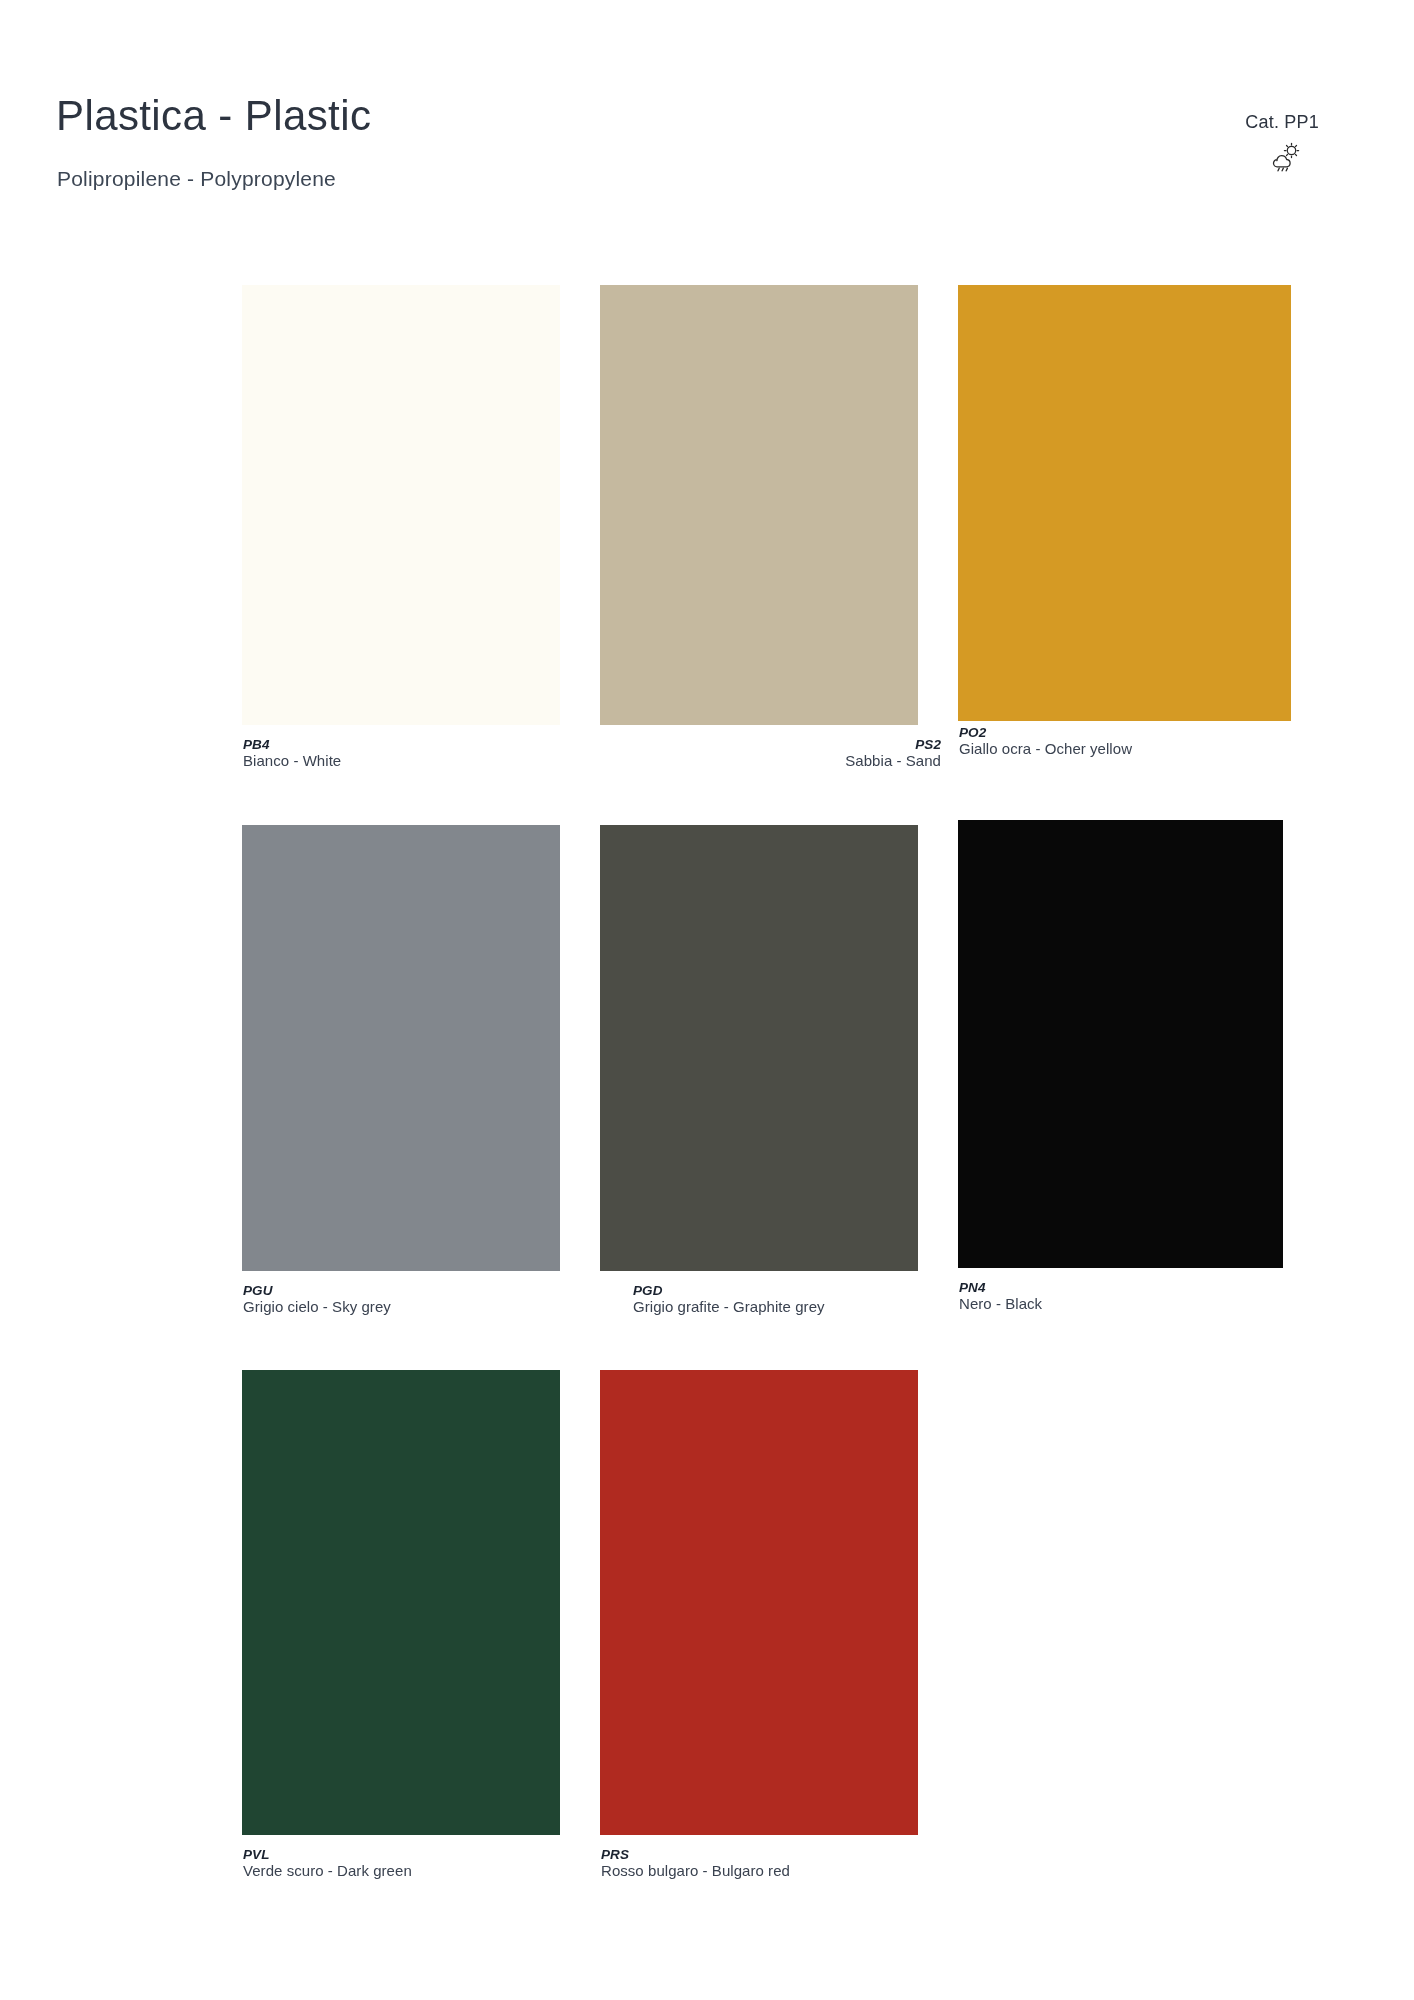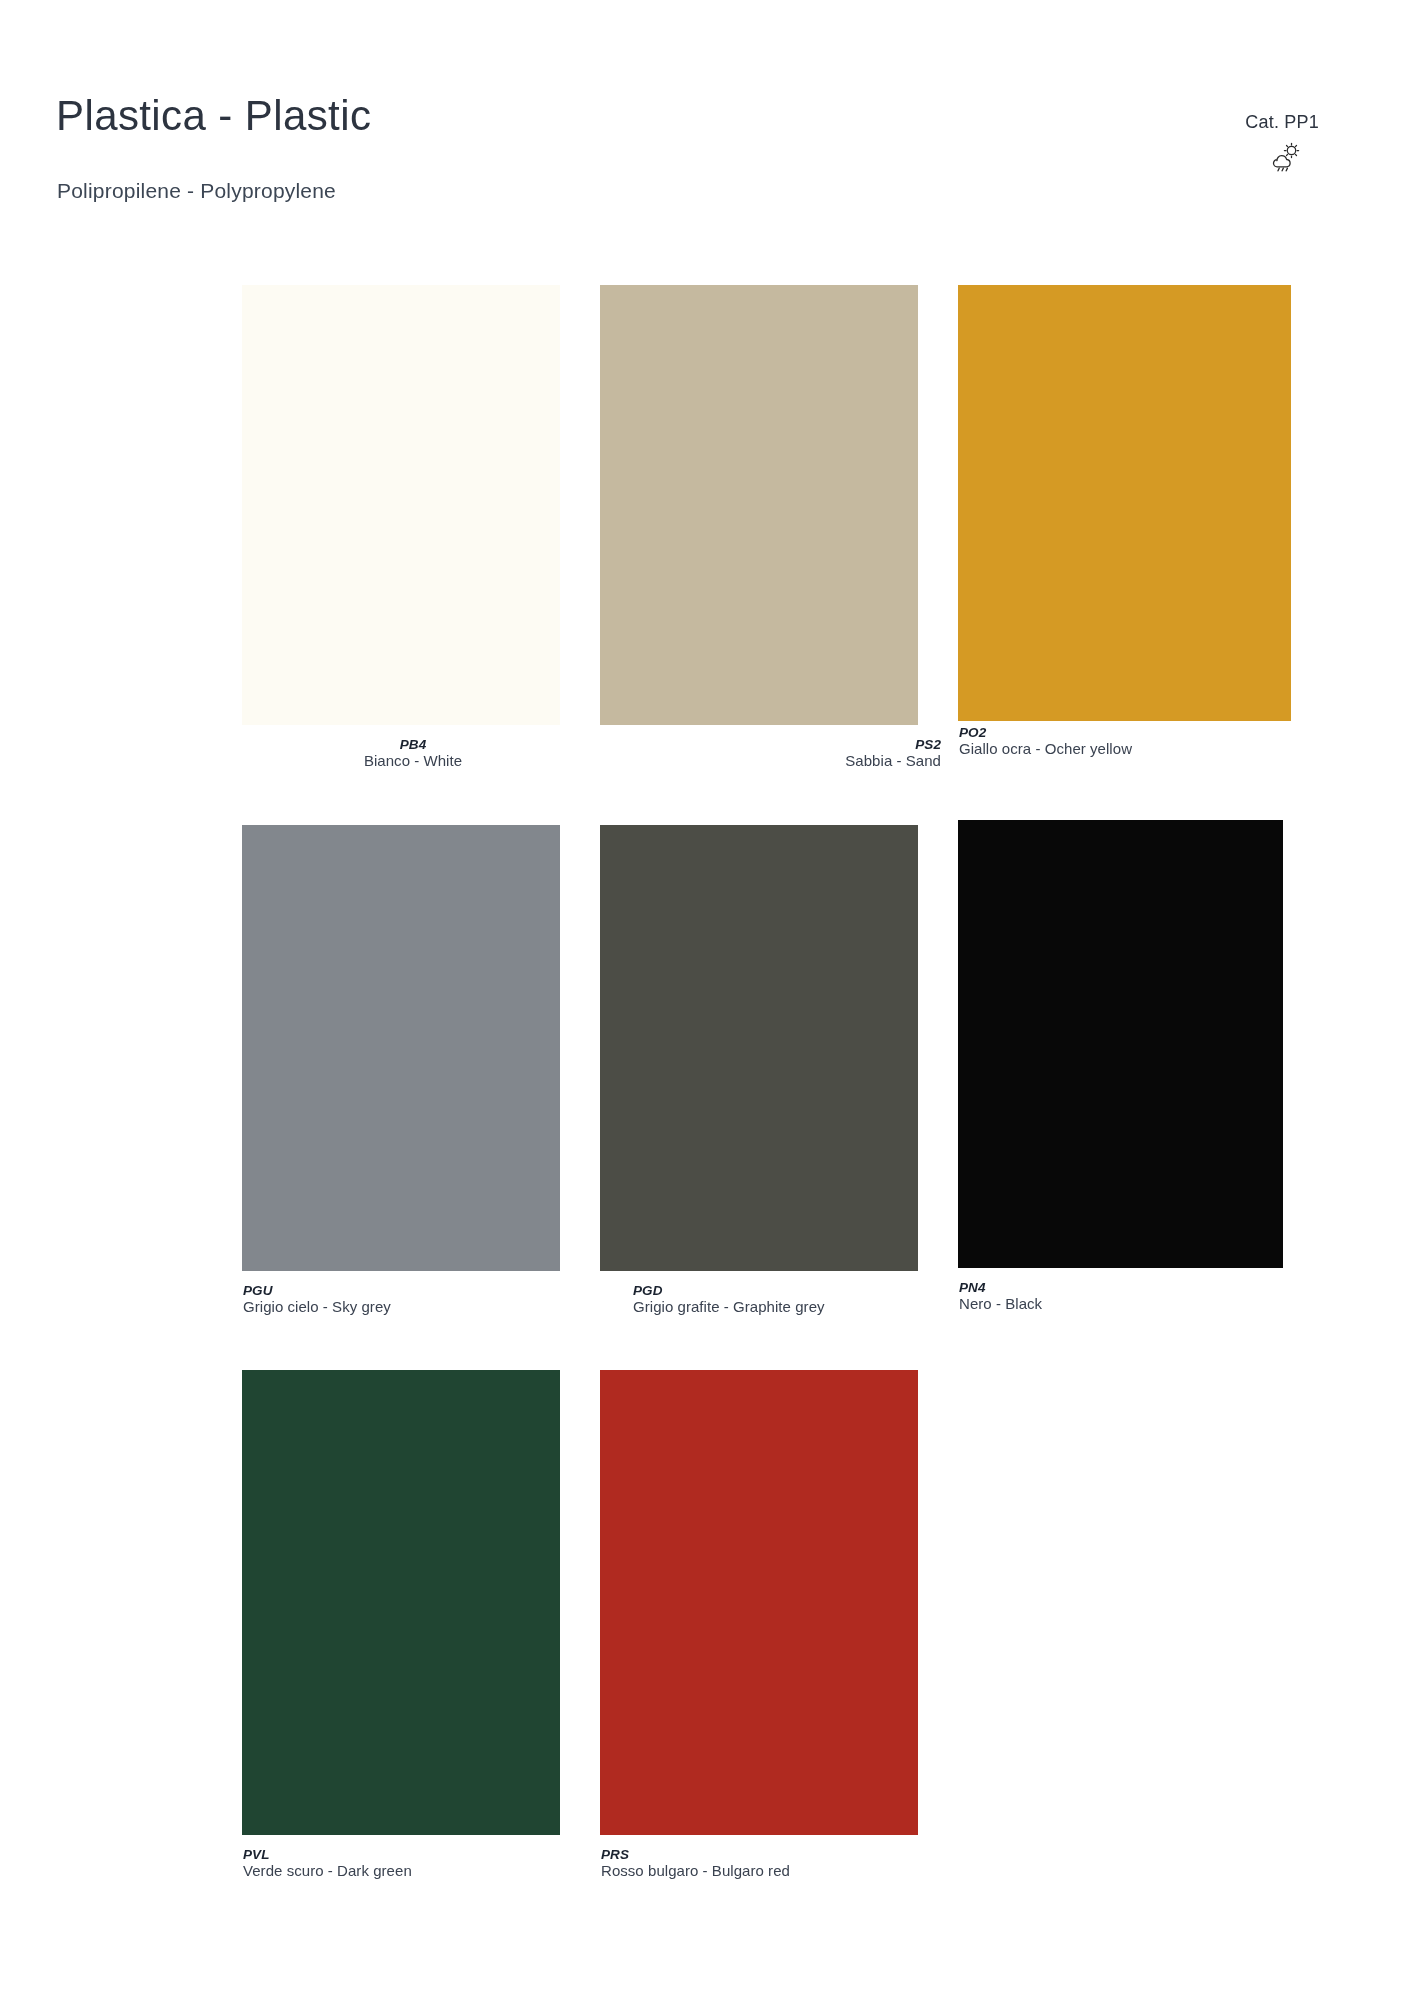--- a/index.html
+++ b/index.html
@@ -45,21 +45,20 @@
   .subtitle {
     position: absolute;
     left: 57px;
     top: 168px;
     font-size: 21px;
     font-weight: 400;
     color: #3c4654;
     letter-spacing: 0.2px;
     line-height: 1;
     white-space: nowrap;
-    margin-top: 12px;
   }
   .cat-label {
     position: absolute;
     right: 95px;
     top: 113px;
     font-size: 18px;
     font-weight: 400;
     color: #2d3440;
     letter-spacing: 0.2px;
     line-height: 1;
@@ -147,21 +146,21 @@
           <line x1="19.4" y1="26.2" x2="18.2" y2="28.8"></line>
         </g>
       </svg>
     </div>
   </div>
 
   <div class="grid">
 
     <div class="cell" style="left:242px; top:285px; width:318px; height:500px;">
       <div class="chip" style="height: 440px; background: rgb(253, 251, 243);"></div>
-      <div class="caption" style="top:452px;text-align:center;">
+      <div class="caption" style="top:452px;">
         <div class="code">PB4</div>
         <div class="cname">Bianco - White</div>
       </div>
     </div>
 
     <div class="cell" style="left:600px; top:285px; width:318px; height:500px;">
       <div class="chip" style="height: 440px; background: rgb(197, 185, 159);"></div>
       <div class="caption" style="top:452px;text-align:right;">
         <div class="code">PS2</div>
         <div class="cname">Sabbia - Sand</div>

